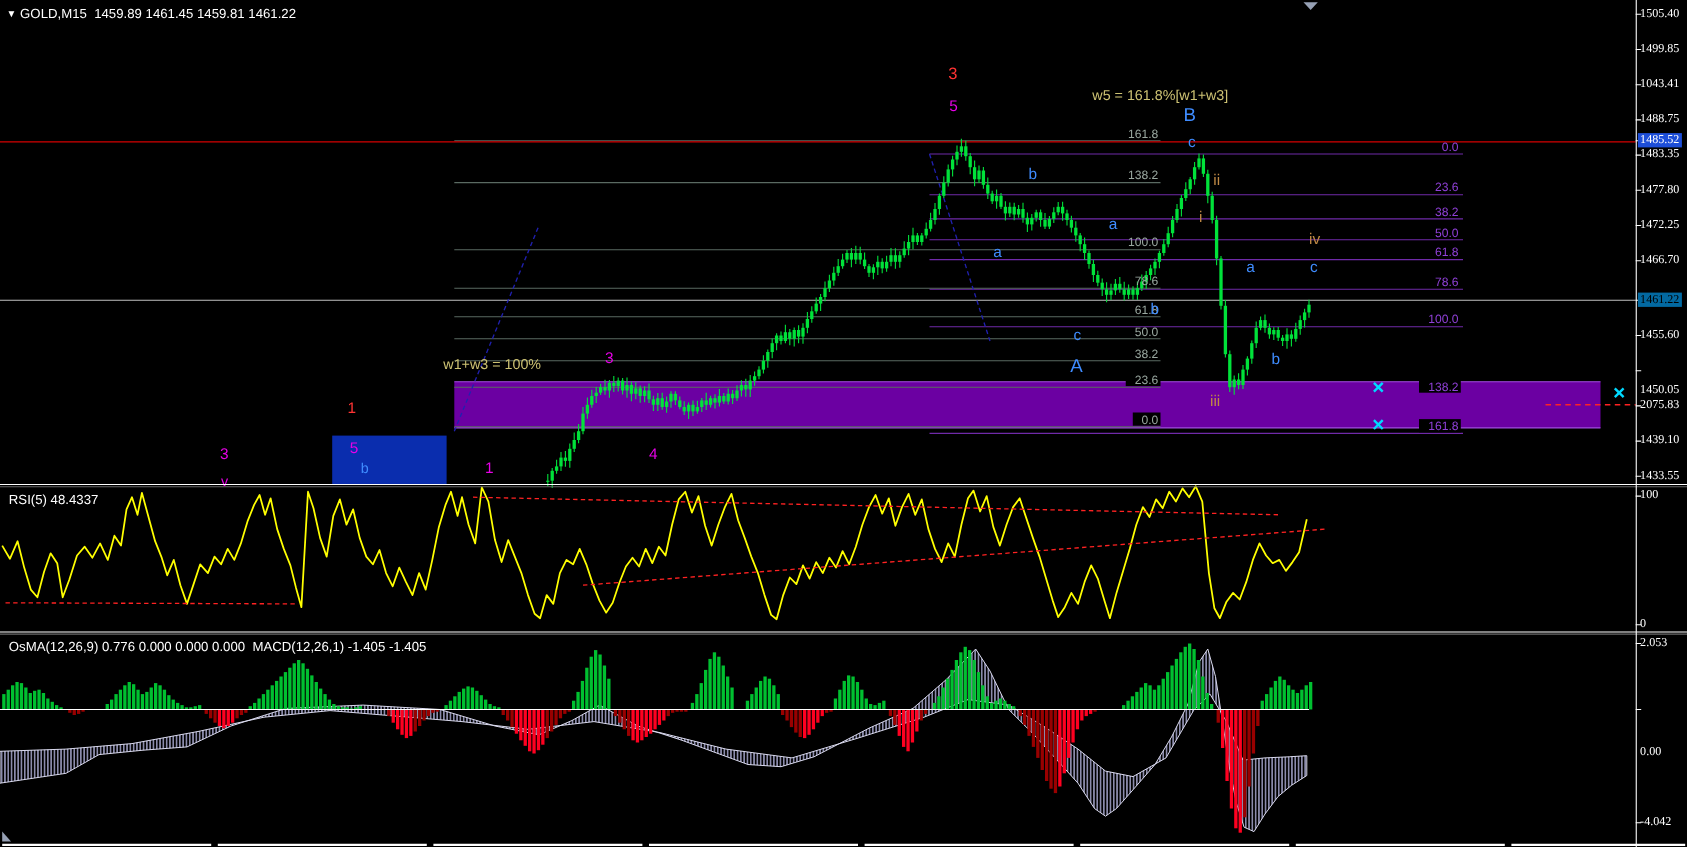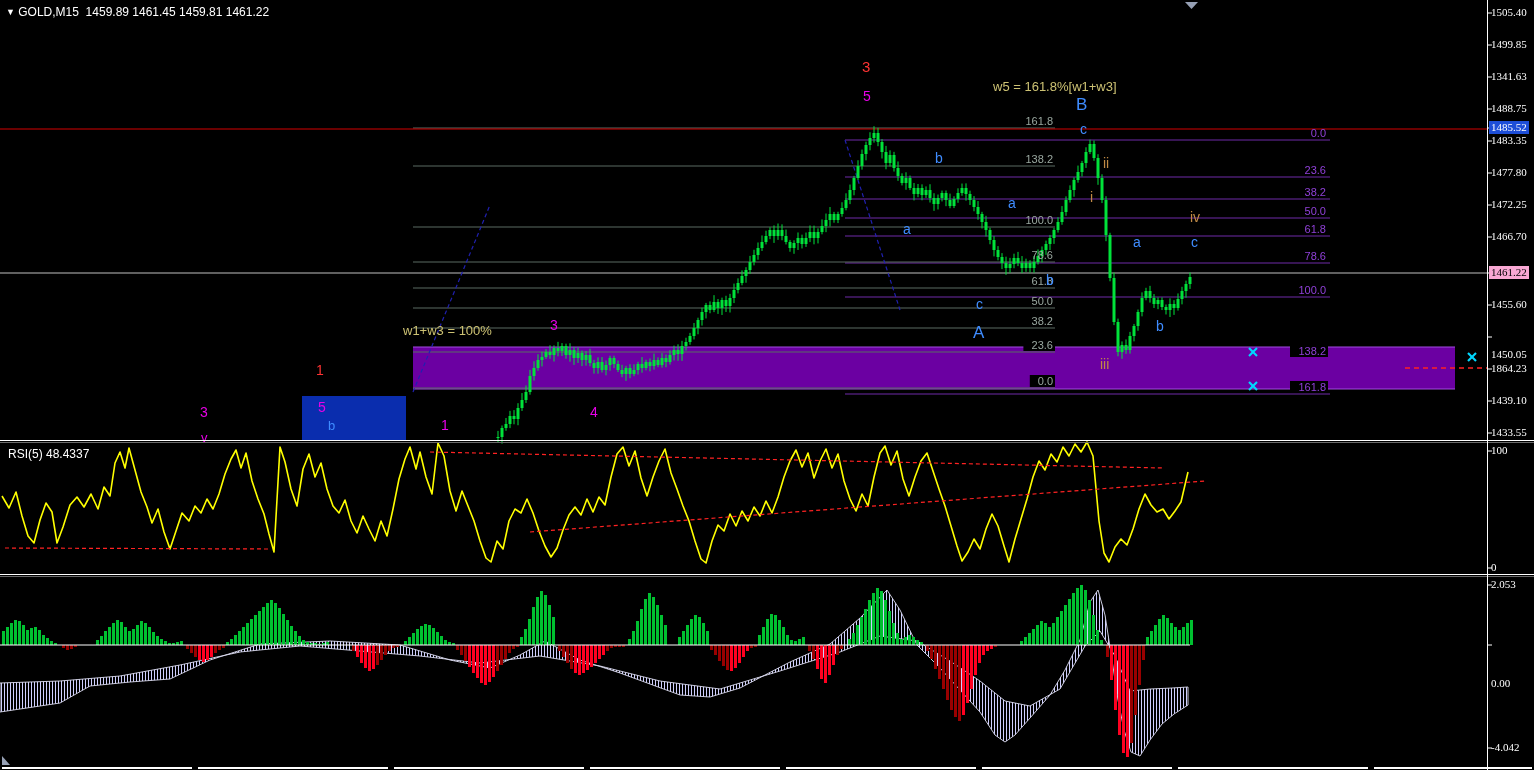--- a/index.html
+++ b/index.html
@@ -2,21 +2,21 @@
 <html><head>
 <meta charset="utf-8">
 <style>
   html,body{margin:0;padding:0;background:#000;}
   .screen{position:relative;width:1534px;height:770px;background:#000;overflow:hidden;
           font-family:"Liberation Sans",sans-serif;}
   .screen svg{position:absolute;left:0;top:0;}
   .hud{position:absolute;color:#fff;font-size:12px;white-space:pre;z-index:20;}
   .axis-label{position:absolute;left:1491px;color:#fff;font-size:11px;z-index:20;line-height:13px;font-family:Liberation Serif, serif;}
   .axis-label.red{background:#1d4ed8;color:#fff;padding:0 2px;left:1489px;}
-  .axis-label.white{background:#f9a8d4;color:#000;padding:0 2px;left:1489px;}
+  .axis-label.white{background:#0369a1;color:#000;padding:0 2px;left:1489px;}
 </style>
 </head>
 <body>
 
 <div class="screen">
   <svg id="gfx" width="1534" height="770">
     <defs>
       <pattern id="hatch" width="3" height="8" patternUnits="userSpaceOnUse">
         <rect width="3" height="8" fill="#000"></rect>
         <rect x="1" width="1" height="8" fill="#cfcfff"></rect>
@@ -799,35 +799,36 @@
       </g>
     <rect x="0" y="0" width="1487" height="440" fill="transparent"></rect>
     <rect x="0" y="443" width="1487" height="131" fill="transparent"></rect>
     <rect x="0" y="577" width="1487" height="185" fill="transparent"></rect>
     <rect x="1488" y="0" width="46" height="770" fill="transparent"></rect>
   </svg>
 
   <div class="hud" style="left:6px;top:5px;"><span style="font-size:9px;vertical-align:1px;">▼</span>&nbsp;<span>GOLD,M15  1459.89 1461.45 1459.81 1461.22</span></div>
 
   <div class="hud" style="left:8px;top:447px;">RSI(5) 48.4337</div>
+  <div class="hud" style="left:8px;top:581px;">OsMA(12,26,9) 0.776 0.000 0.000 0.000  MACD(12,26,1) -1.405 -1.405</div>
 
   <div id="axis-labels">
       <div class="axis-label" style="top: 6px;">1505.40</div>
       <div class="axis-label" style="top: 38px;">1499.85</div>
-      <div class="axis-label" style="top: 70px;">1341.63</div>
+      <div class="axis-label" style="top: 70px;">1043.41</div>
       <div class="axis-label" style="top: 102px;">1488.75</div>
       <div class="axis-label red" style="top: 121px;">1485.52</div>
       <div class="axis-label" style="top: 134px;">1483.35</div>
       <div class="axis-label" style="top: 166px;">1477.80</div>
       <div class="axis-label" style="top: 198px;">1472.25</div>
       <div class="axis-label" style="top: 230px;">1466.70</div>
       <div class="axis-label white" style="top: 266px;">1461.22</div>
       <div class="axis-label" style="top: 298px;">1455.60</div>
       <div class="axis-label" style="top: 348px;">1450.05</div>
-      <div class="axis-label" style="top: 362px;">1864.23</div>
+      <div class="axis-label" style="top: 362px;">2075.83</div>
       <div class="axis-label" style="top: 394px;">1439.10</div>
       <div class="axis-label" style="top: 426px;">1433.55</div>
       <div class="axis-label" style="top: 444px;">100</div>
       <div class="axis-label" style="top: 561px;">0</div>
       <div class="axis-label" style="top: 578px;">2.053</div>
       <div class="axis-label" style="top: 638px; margin-top: 39px;">0.00</div>
       <div class="axis-label" style="top: 741px;">-4.042</div>
     </div>
 </div>
 

